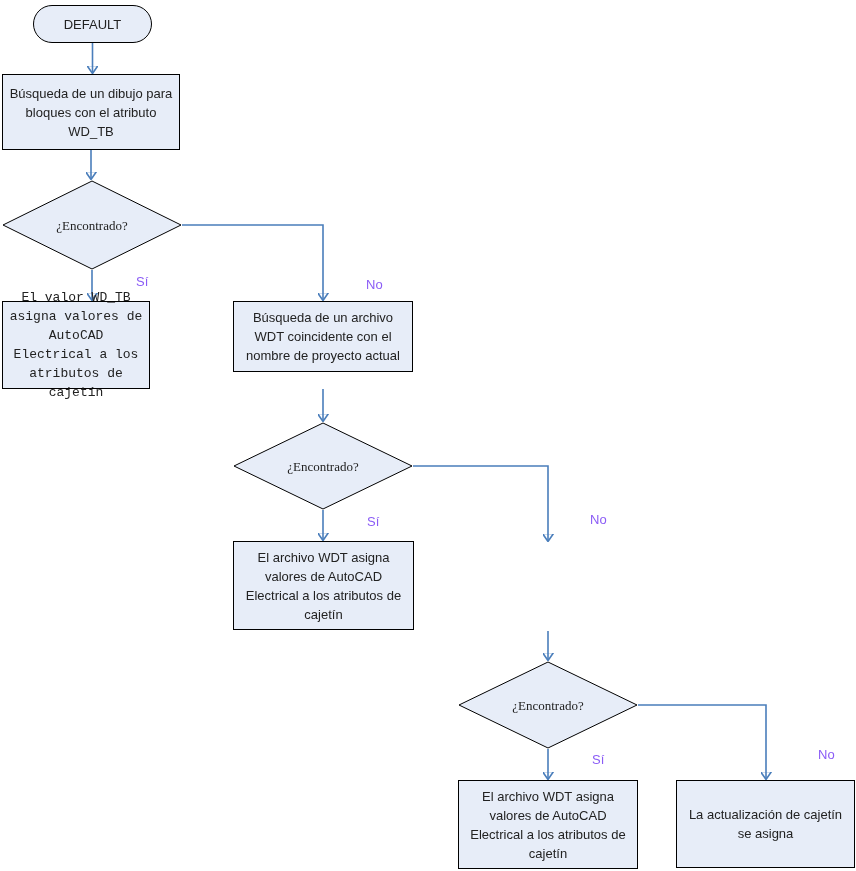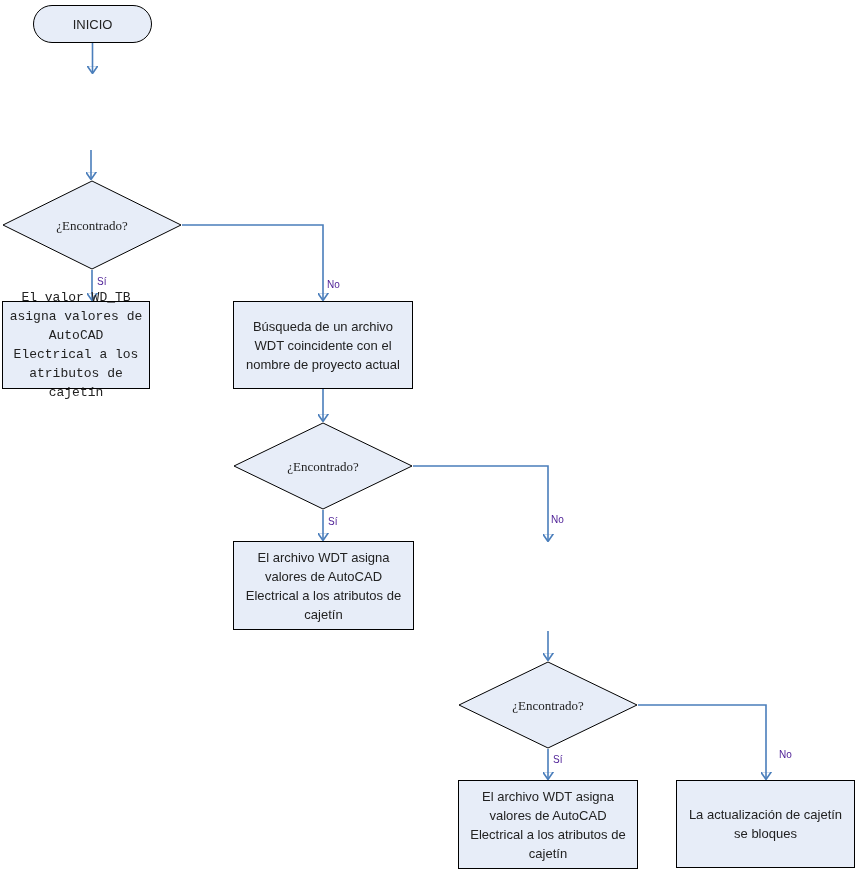--- a/index.html
+++ b/index.html
@@ -43,24 +43,25 @@
     width: 100%;
     height: 100%;
   }
   .decision .diamond-label {
     position: relative;
     z-index: 1;
     font-family: Liberation Serif, serif;
   }
   .edge-label {
     position: absolute;
-    font-size: 10px;
+    font-size: 13px;
     line-height: 15px;
-    color: #4c1d95;
+    color: #8b5cf6;
     white-space: nowrap;
+    margin-left: 39px;
   }
   svg.connector-layer {
     position: absolute;
     left: 0; top: 0;
     width: 856px;
     height: 871px;
     pointer-events: none;
   }
   svg.connector-layer path {
     fill: none;
@@ -85,36 +86,39 @@
     <path d="M182,225 H323 V300" marker-end="url(#arrow)"></path>
     <path d="M323,389 V421" marker-end="url(#arrow)"></path>
     <path d="M323,510 V540" marker-end="url(#arrow)"></path>
     <path d="M413,466 H548 V541" marker-end="url(#arrow)"></path>
     <path d="M548,631 V660" marker-end="url(#arrow)"></path>
     <path d="M548,749 V779" marker-end="url(#arrow)"></path>
     <path d="M638,705 H766 V779" marker-end="url(#arrow)"></path>
   </svg>
 
   <div class="node terminator" style="left:33px; top:5px; width:119px; height:38px;">
-    <span>INICIO</span>
+    <span>DEFAULT</span>
   </div>
 
+  <div class="node" style="left:2px; top:74px; width:178px; height:76px;">
+    <span>Búsqueda de un dibujo para bloques con el atributo WD_TB</span>
+  </div>
 
   <div class="node decision" style="left:2px; top:180px; width:180px; height:90px;">
     <svg class="diamond-shape" viewBox="0 0 180 90" preserveAspectRatio="none">
       <polygon points="90,1 179,45 90,89 1,45" fill="#e7edf8" stroke="#000000" stroke-width="1"></polygon>
     </svg>
     <span class="diamond-label">¿Encontrado?</span>
   </div>
 
   <div class="node" style="left:2px; top:301px; width:148px; height:88px;font-family:Liberation Mono, monospace;">
     <span>El valor WD_TB asigna valores de AutoCAD Electrical a los atributos de cajetín</span>
   </div>
 
-  <div class="node" style="left:233px; top:301px; width:180px; height:88px;">
+  <div class="node" style="left:233px; top:301px; width:180px; height:71px;">
     <span>Búsqueda de un archivo WDT coincidente con el nombre de proyecto actual</span>
   </div>
 
   <div class="node decision" style="left:233px; top:422px; width:180px; height:88px;">
     <svg class="diamond-shape" viewBox="0 0 180 88" preserveAspectRatio="none">
       <polygon points="90,1 179,44 90,87 1,44" fill="#e7edf8" stroke="#000000" stroke-width="1"></polygon>
     </svg>
     <span class="diamond-label">¿Encontrado?</span>
   </div>
 
@@ -128,21 +132,21 @@
       <polygon points="90,1 179,44 90,87 1,44" fill="#e7edf8" stroke="#000000" stroke-width="1"></polygon>
     </svg>
     <span class="diamond-label">¿Encontrado?</span>
   </div>
 
   <div class="node" style="left:458px; top:780px; width:180px; height:89px;">
     <span>El archivo WDT asigna valores de AutoCAD Electrical a los atributos de cajetín</span>
   </div>
 
   <div class="node" style="left:676px; top:780px; width:179px; height:88px;">
-    <span>La actualización de cajetín se bloques</span>
+    <span>La actualización de cajetín se asigna</span>
   </div>
 
   <span class="edge-label" style="left:97px; top:274px;">Sí</span>
   <span class="edge-label" style="left:327px; top:277px;">No</span>
   <span class="edge-label" style="left:328px; top:514px;">Sí</span>
   <span class="edge-label" style="left:551px; top:512px;">No</span>
   <span class="edge-label" style="left:553px; top:752px;">Sí</span>
   <span class="edge-label" style="left:779px; top:747px;">No</span>
 
 </div>

